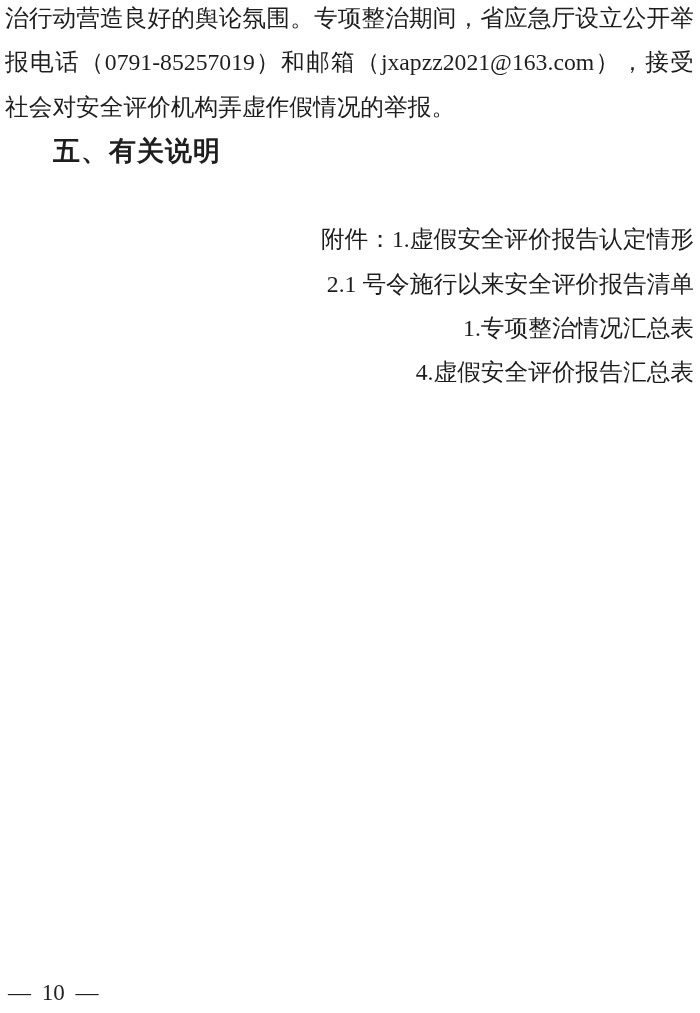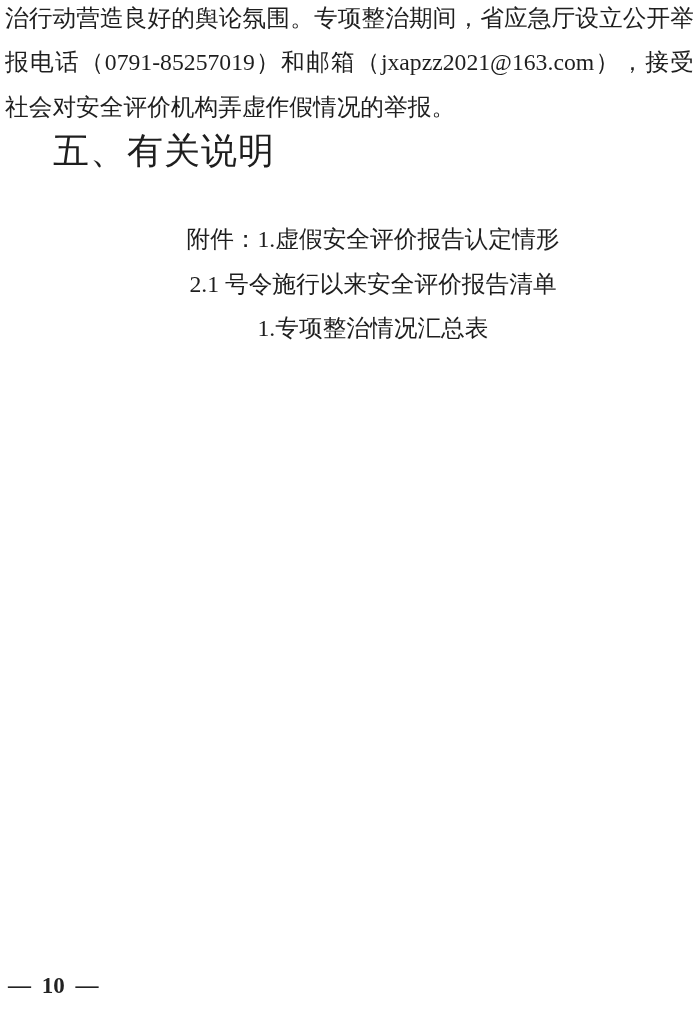--- a/index.html
+++ b/index.html
@@ -26,62 +26,62 @@
     text-justify: inter-character;
   }
   .doc-page p {
     margin: 0;
   }
   .para-indent {
     text-indent: 47px;
   }
   .section-heading {
     font-family: "Liberation Sans", sans-serif;
-    font-weight: normal;
-    font-size: 36px;
+    font-weight: bold;
+    font-size: 27px;
     text-indent: 48px;
     letter-spacing: 1px;
     text-align: left;
   }
   .blank-line {
     height: 44.3px;
   }
   .attachments {
     margin-left: 47px;
-    text-align: center;
+    text-align: right;
   }
   .attachment-item-cont {
     margin-left: 71px;
   }
   .page-footer {
     position: absolute;
     left: 8px;
-    bottom: 14px;
+    bottom: 7px;
     font-size: 23px;
     line-height: 26px;
     font-family: "Liberation Serif", serif;
     color: #222222;
     word-spacing: 5px;
-    font-weight: bold;
   }
 </style>
 </head>
 <body>
 
 <div class="doc-page">
 
   <p class="para-continuation">治行动营造良好的舆论氛围。专项整治期间，省应急厅设立公开举报电话（0791-85257019）和邮箱（jxapzz2021@163.com），接受社会对安全评价机构弄虚作假情况的举报。</p>
 
   <p class="section-heading">五、有关说明</p>
 
 
 
   <div class="blank-line"></div>
 
   <div class="attachments">
     <p><span>附件：</span><span>1.虚假安全评价报告认定情形</span></p>
     <p class="attachment-item-cont">2.1 号令施行以来安全评价报告清单</p>
     <p class="attachment-item-cont">1.专项整治情况汇总表</p>
+    <p class="attachment-item-cont">4.虚假安全评价报告汇总表</p>
   </div>
 
 </div>
 
 <div class="page-footer">— 10 —</div>
 
 </body></html>

